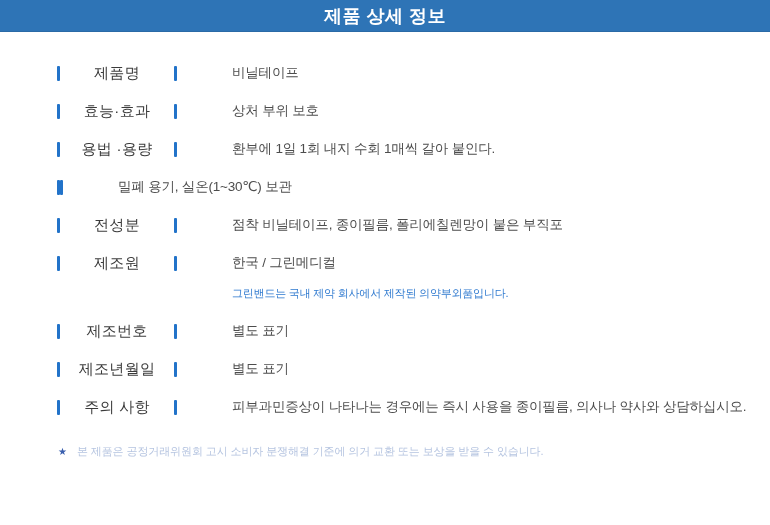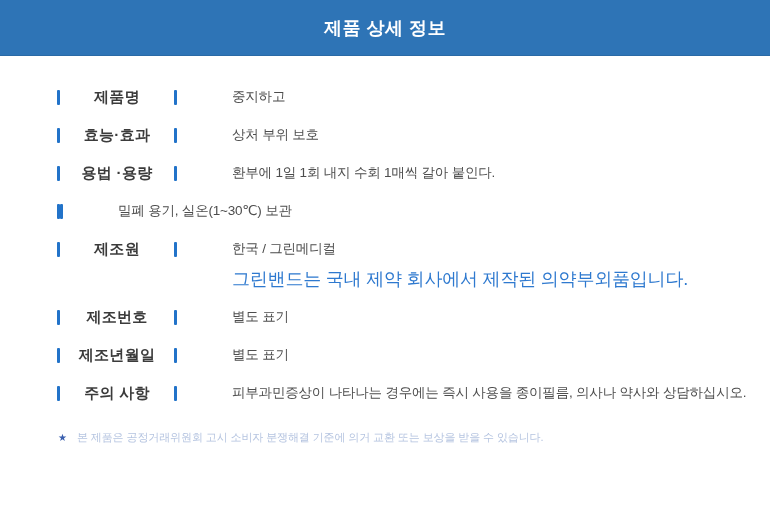--- a/index.html
+++ b/index.html
@@ -6,21 +6,21 @@
   html, body { width: 770px; height: 525px; }
   body {
     background: #ffffff;
     font-family: "Liberation Sans", "DejaVu Sans", sans-serif;
     overflow: hidden;
   }
   .page { width: 770px; height: 525px; position: relative; background: #ffffff; }
 
   .header {
     width: 100%;
-    height: 56px;
+    height: 32px;
     background: #2e74b6;
     display: flex;
     align-items: center;
     justify-content: center;
     border-bottom: 1px solid #2a6aa6;
   }
   .header h1 {
     color: #ffffff;
     font-size: 18px;
     font-weight: bold;
@@ -48,33 +48,33 @@
     margin-top: 4px;
     flex: 0 0 3px;
   }
   .bar-left { margin-left: 57px; }
 
   .label {
     width: 114px;
     flex: 0 0 114px;
     text-align: center;
     font-size: 15px;
-    font-weight: bold;
+    font-weight: normal;
     color: #3b3b3b;
     letter-spacing: 0.3px;
   }
 
   .value-wrap { padding-left: 55px; }
   .value {
     font-size: 13.5px;
     color: #4d4d4d;
     letter-spacing: -0.2px;
   }
   .note {
-    font-size: 18px;
+    font-size: 11px;
     color: #2e79cf;
     margin-top: 8px;
     letter-spacing: -0.2px;
   }
   .note:empty { display: none; }
 
   .footer {
     margin-top: 26px;
     margin-left: 58px;
     display: flex;
@@ -100,21 +100,21 @@
   <div class="header">
     <h1>제품 상세 정보</h1>
   </div>
 
   <div class="rows" id="rows">
   <div class="row">
     <span class="bar bar-left"></span>
     <span class="label">제품명</span>
     <span class="bar"></span>
     <div class="value-wrap">
-      <div class="value">중지하고</div>
+      <div class="value">비닐테이프</div>
 
     </div>
   </div>
 
   <div class="row">
     <span class="bar bar-left"></span>
     <span class="label">효능·효과</span>
     <span class="bar"></span>
     <div class="value-wrap">
       <div class="value">상처 부위 보호</div>
@@ -134,20 +134,29 @@
 
   <div class="row">
     <span class="bar bar-left"></span>
     <span class="bar"></span>
     <div class="value-wrap">
       <div class="value">밀폐 용기, 실온(1~30℃) 보관</div>
 
     </div>
   </div>
 
+  <div class="row">
+    <span class="bar bar-left"></span>
+    <span class="label">전성분</span>
+    <span class="bar"></span>
+    <div class="value-wrap">
+      <div class="value">점착 비닐테이프, 종이필름, 폴리에칠렌망이 붙은 부직포</div>
+
+    </div>
+  </div>
 
   <div class="row">
     <span class="bar bar-left"></span>
     <span class="label">제조원</span>
     <span class="bar"></span>
     <div class="value-wrap">
       <div class="value">한국 / 그린메디컬</div>
       <div class="note">그린밴드는 국내 제약 회사에서 제작된 의약부외품입니다.</div>
     </div>
   </div>

